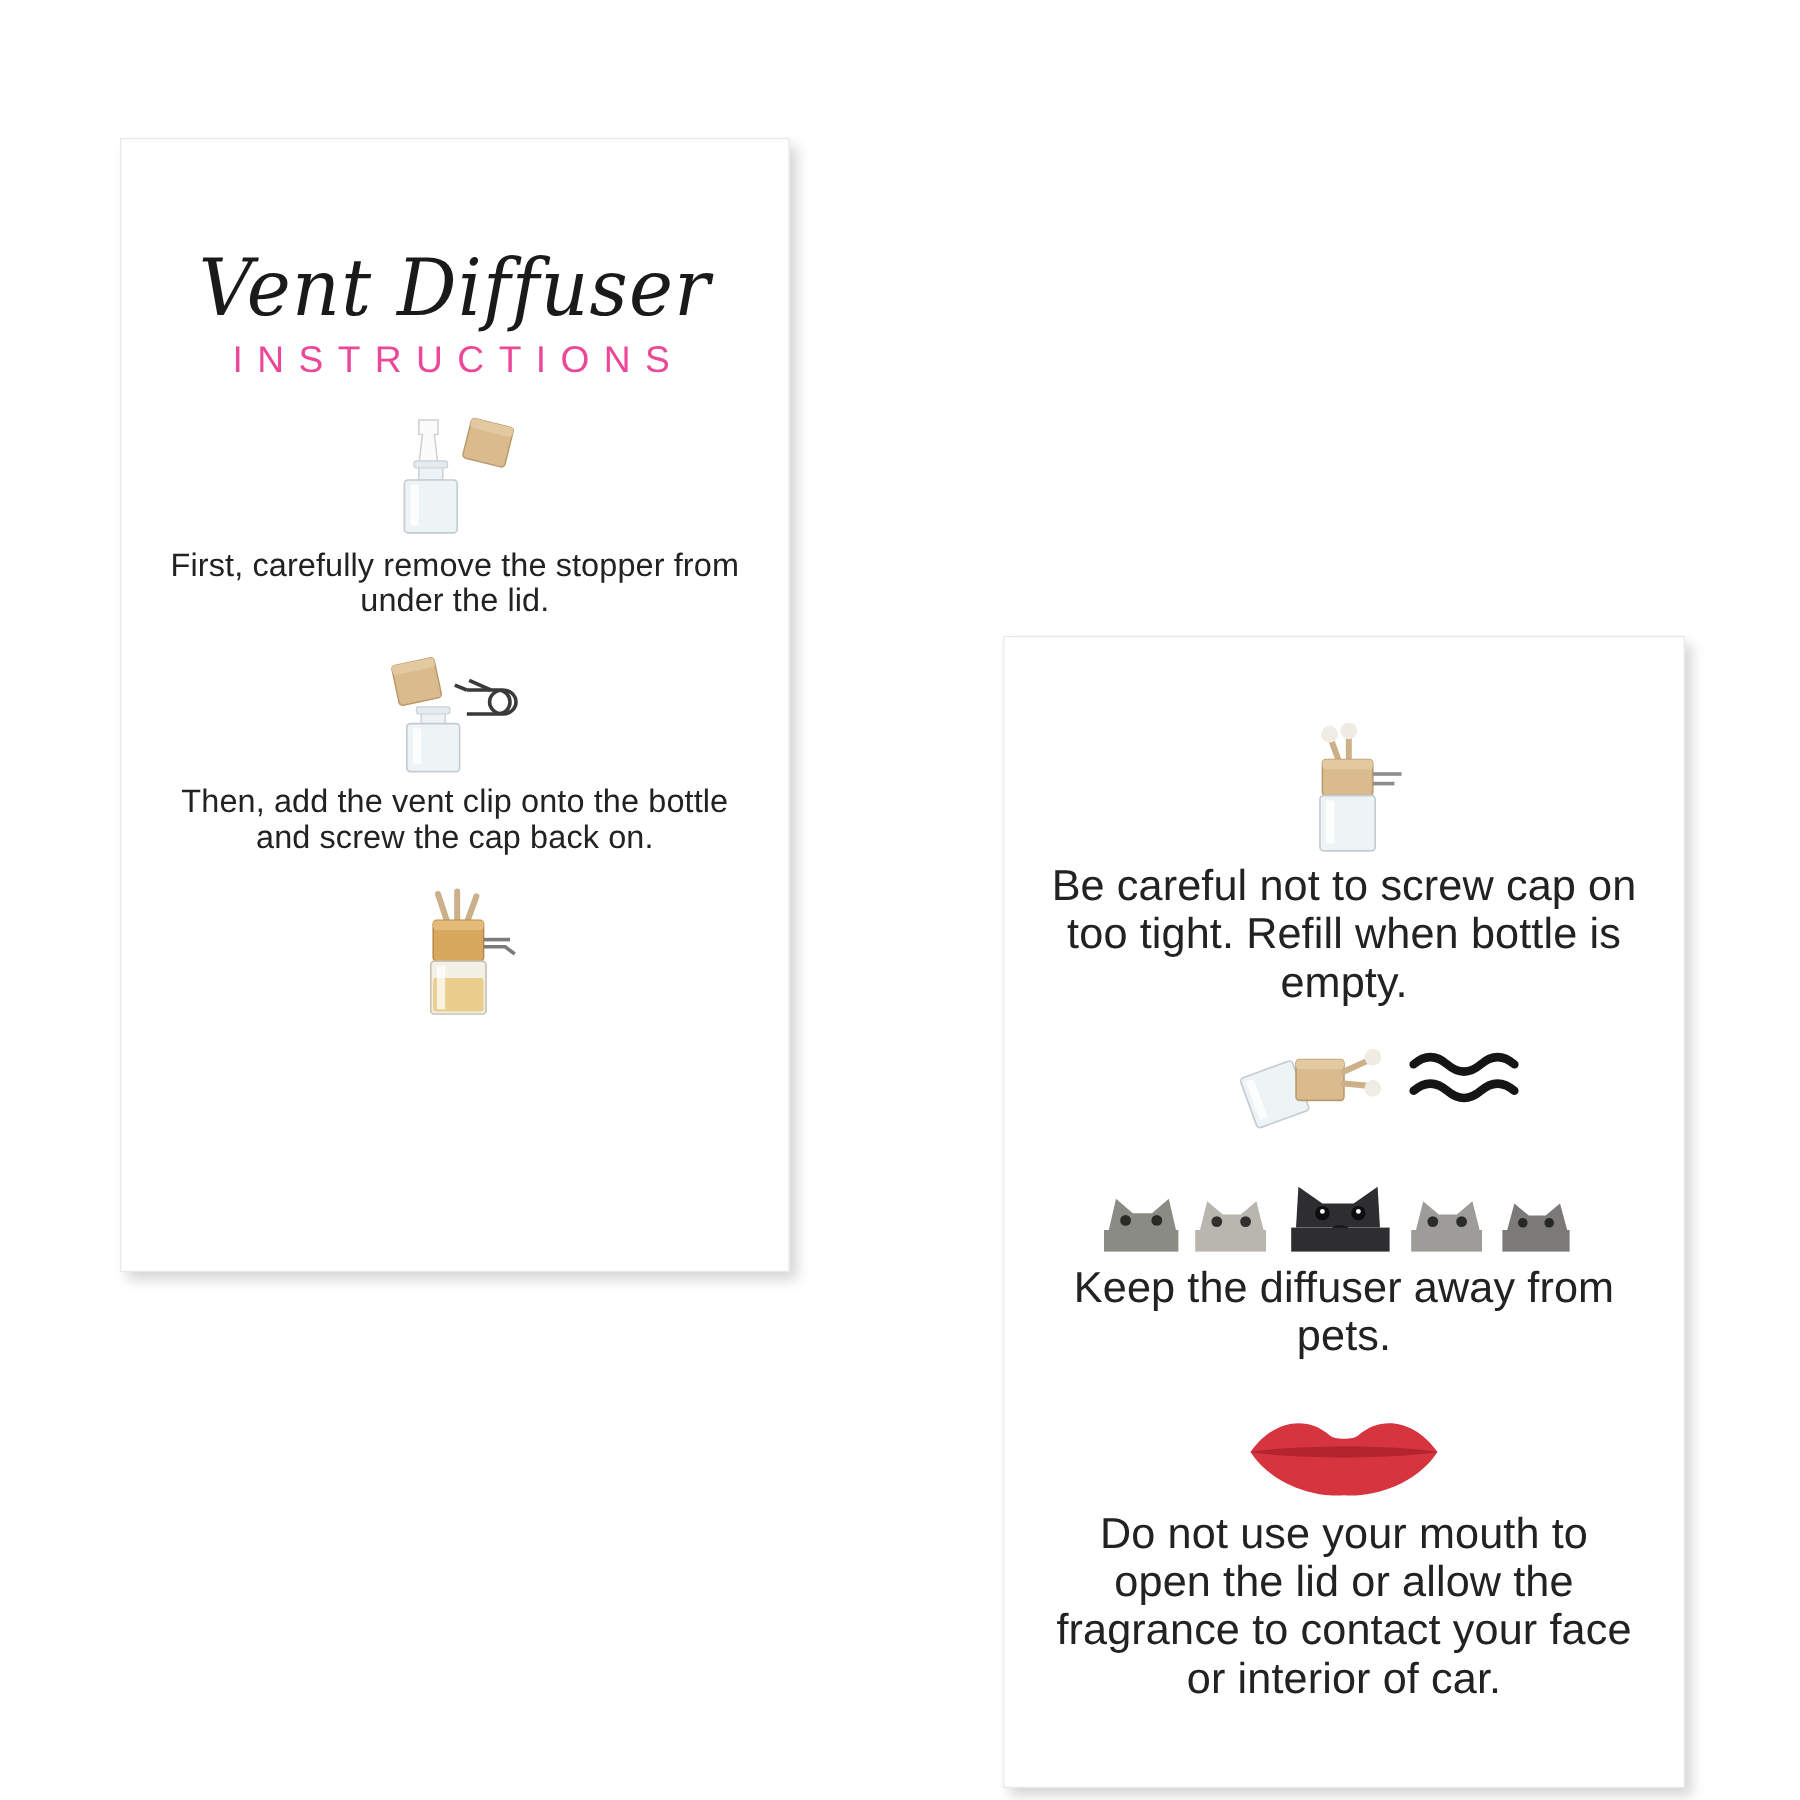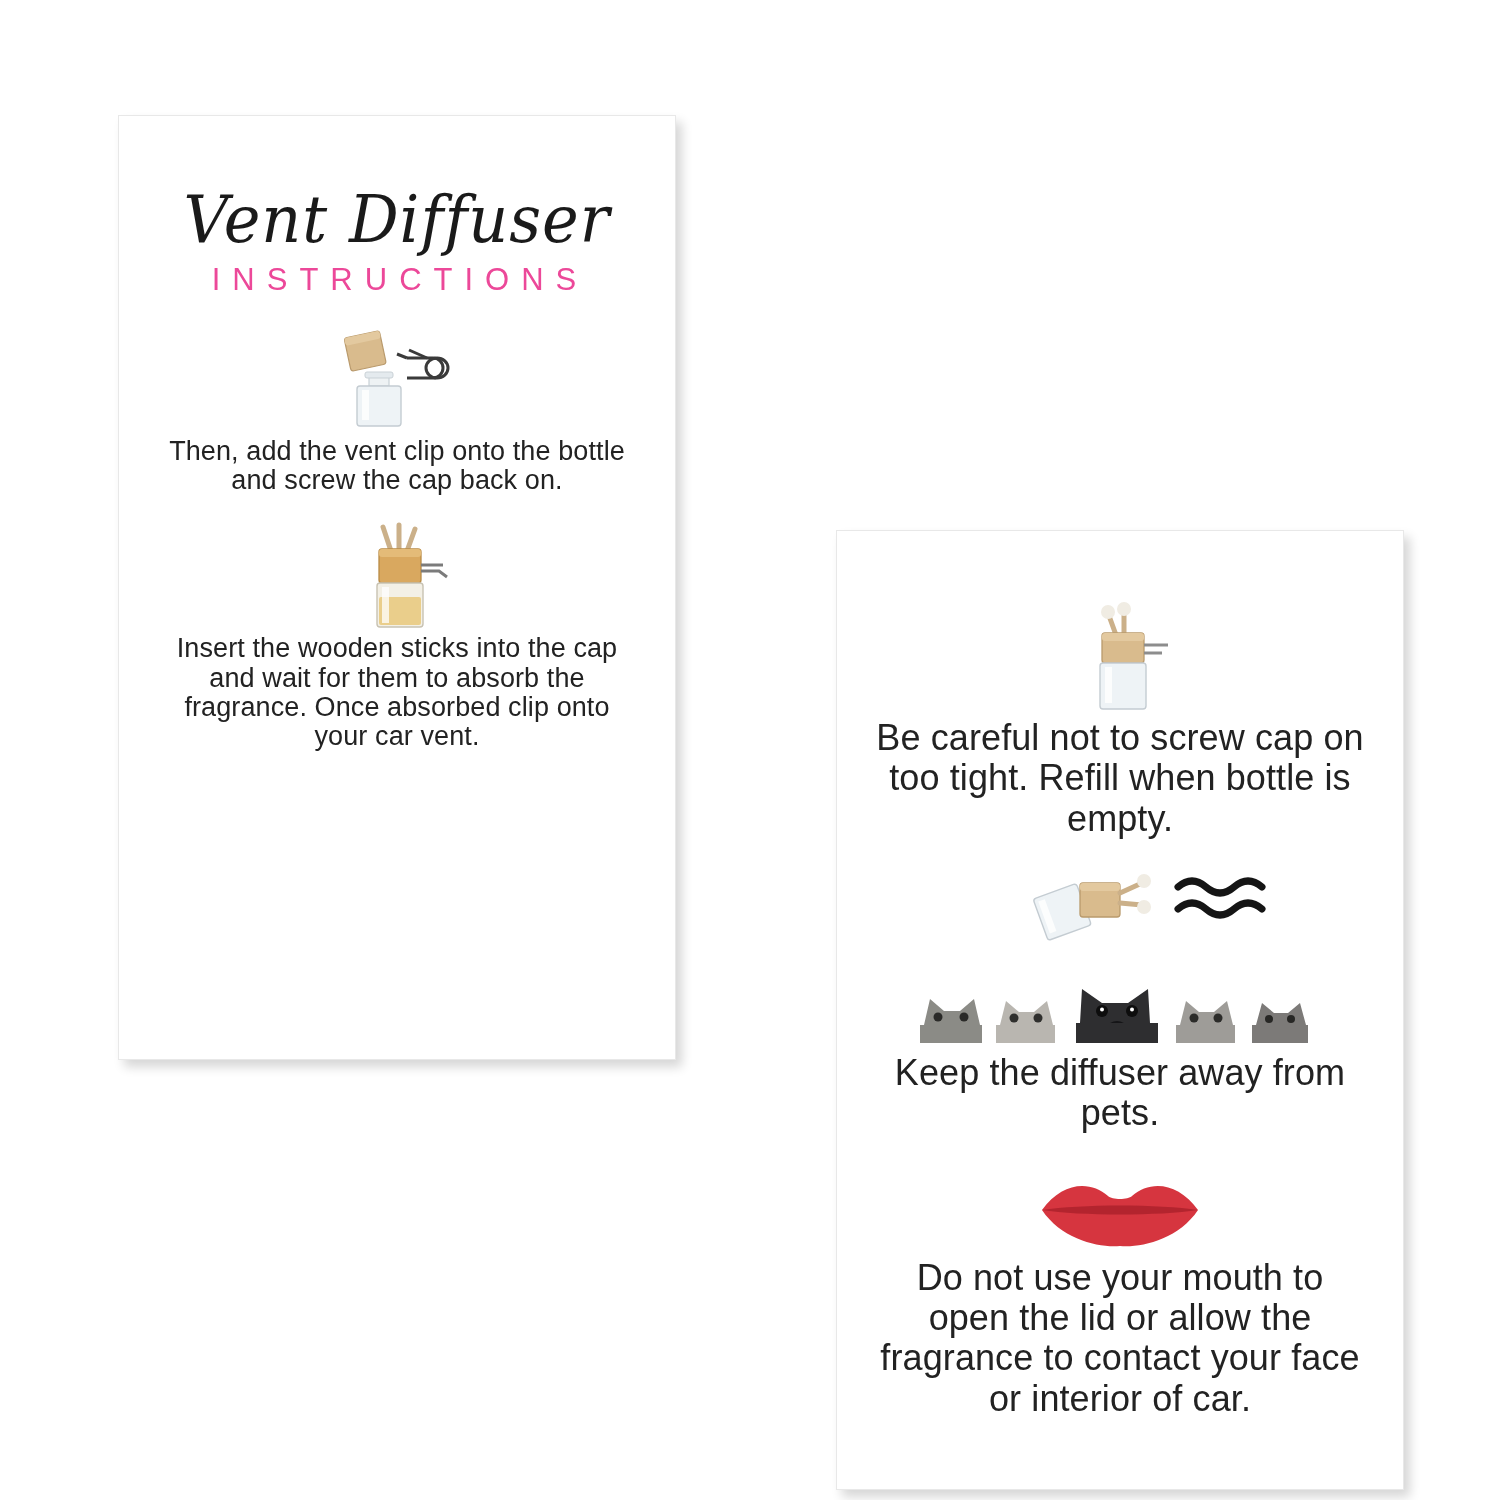--- a/index.html
+++ b/index.html
@@ -18,25 +18,25 @@
   .card {
     position: absolute;
     background: #ffffff;
     border: 1px solid #e8e8e8;
     box-shadow: 6px 7px 10px rgba(0,0,0,0.16);
     box-sizing: border-box;
   }
 
   
   #card-front {
-    left: 118px;
+    left: 100px;
     top: 115px;
     width: 558px;
     height: 945px;
-    padding: 37px 34px 20px 34px;
+    padding: 57px 34px 20px 34px;
   }
 
   .script-title {
     font-family: "DejaVu Serif", serif;
     font-style: italic;
     font-weight: 400;
     font-size: 62px;
     letter-spacing: 1px;
     text-align: center;
     color: #1a1a1a;
@@ -101,20 +101,43 @@
   svg { display: block; overflow: visible; }
 </style>
 </head>
 <body>
 
 <div class="card" id="card-front">
 
   <div class="script-title">Vent Diffuser</div>
   <div class="sub-title">INSTRUCTIONS</div>
 
+  <div class="step">
+    <div class="step-art">
+      <svg class="art-center" width="200" height="108" viewBox="0 0 200 108">
+
+        <g>
+          <path d="M70 6 h16 v12 h-3 l3 26 h-16 l3 -26 h-3 z" fill="#fbfbfb" stroke="#cfcfcf" stroke-width="1.2"></path>
+        </g>
+
+        <g transform="rotate(14 128 24)">
+          <rect x="110" y="8" width="36" height="34" rx="3" fill="#d9bb8d" stroke="#b99a6c" stroke-width="1.2"></rect>
+          <rect x="110" y="8" width="36" height="8" rx="3" fill="#e3c99f"></rect>
+          <line x1="128" y1="16" x2="128" y2="42" stroke="#c4a madera" stroke-width="0"></line>
+        </g>
+
+        <rect x="70" y="42" width="20" height="14" fill="#eef2f4" stroke="#c9d1d6" stroke-width="1.2"></rect>
+        <rect x="66" y="40" width="28" height="6" rx="2" fill="#e4eaee" stroke="#c9d1d6" stroke-width="1"></rect>
+
+        <rect x="58" y="56" width="44" height="44" rx="3" fill="#eef3f6" stroke="#c4ccd2" stroke-width="1.4"></rect>
+        <rect x="63" y="60" width="7" height="34" fill="#ffffff" opacity="0.8"></rect>
+      </svg>
+    </div>
+    <div class="step-text">First, carefully remove the stopper from under the lid.</div>
+  </div>
 
   <div class="step">
     <div class="step-art">
       <svg class="art-center" width="220" height="108" viewBox="0 0 220 108">
 
         <g transform="rotate(-12 78 26)">
           <rect x="60" y="10" width="36" height="34" rx="3" fill="#d9bb8d" stroke="#b99a6c" stroke-width="1.2"></rect>
           <rect x="60" y="10" width="36" height="8" rx="3" fill="#e3c99f"></rect>
         </g>
 
@@ -151,21 +174,20 @@
         <g fill="none" stroke="#7b7b7b" stroke-width="3">
           <path d="M134 44 h22"></path>
           <path d="M134 50 h18 l8 6"></path>
         </g>
 
         <rect x="90" y="62" width="46" height="44" rx="3" fill="#f3f0e6" stroke="#c8c2b2" stroke-width="1.4"></rect>
         <rect x="92" y="76" width="42" height="28" rx="2" fill="#e8c87a" opacity="0.85"></rect>
         <rect x="95" y="66" width="7" height="36" fill="#ffffff" opacity="0.75"></rect>
       </svg>
     </div>
-    <div class="step-text">Insert the wooden sticks into the cap and wait for them to absorb the fragrance. Once absorbed clip onto your car vent.</div>
   </div>
 
 </div>
 
 <div class="card" id="card-back">
 
   <div class="step">
     <div class="step-art">
       <svg class="art-center" width="200" height="112" viewBox="0 0 200 112">
         <g stroke="#cbb089" stroke-width="5" stroke-linecap="round">

